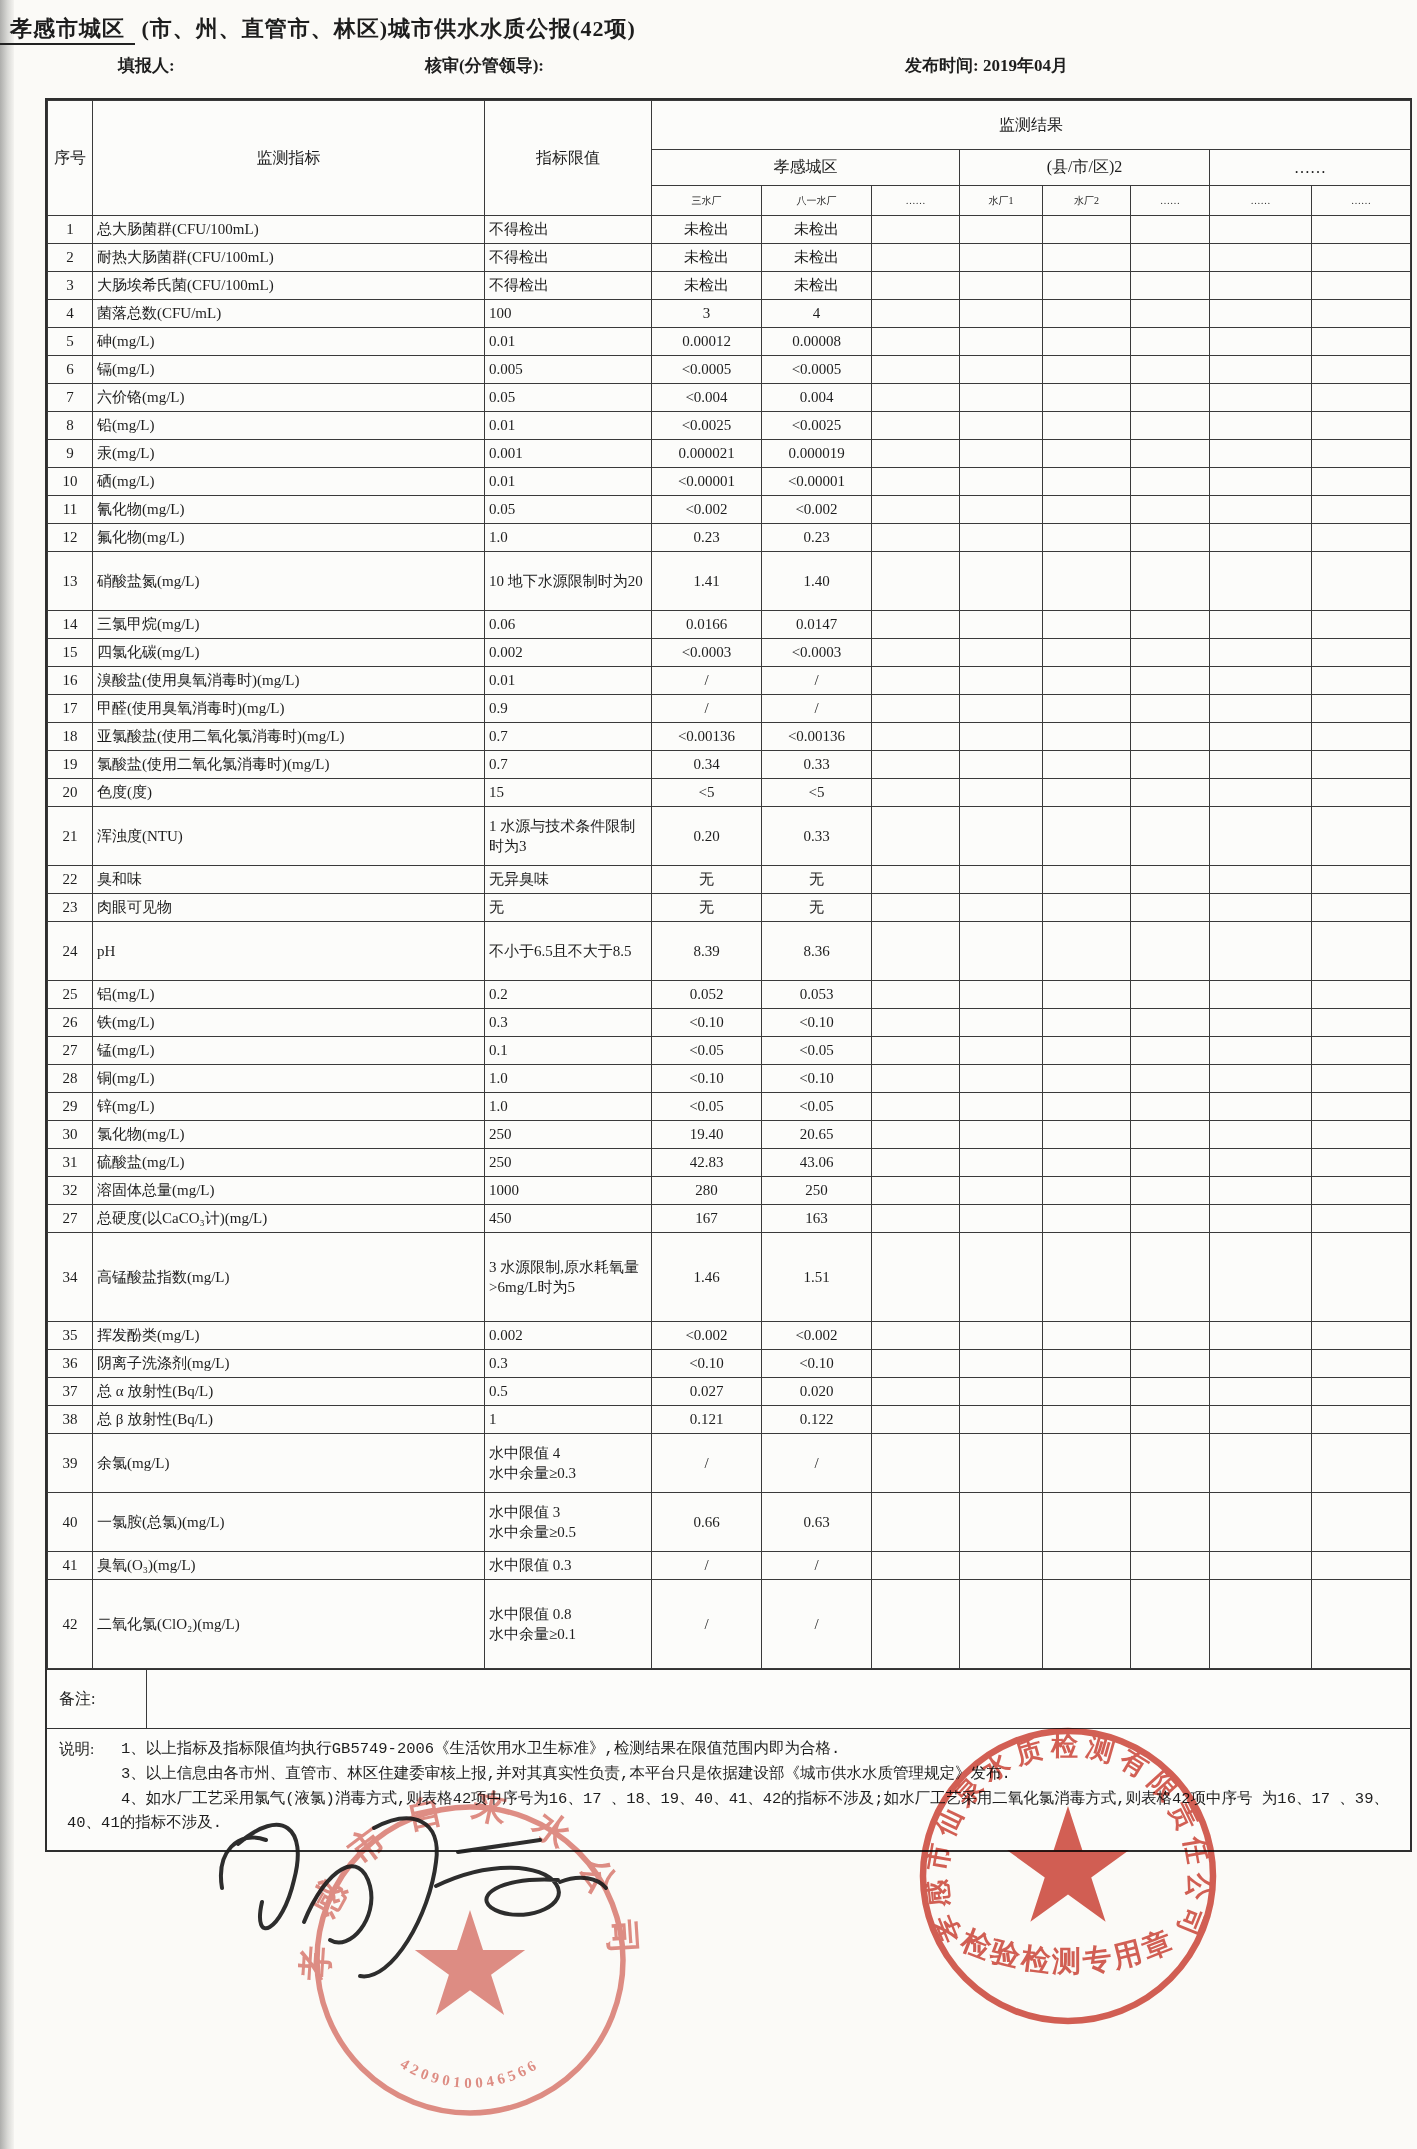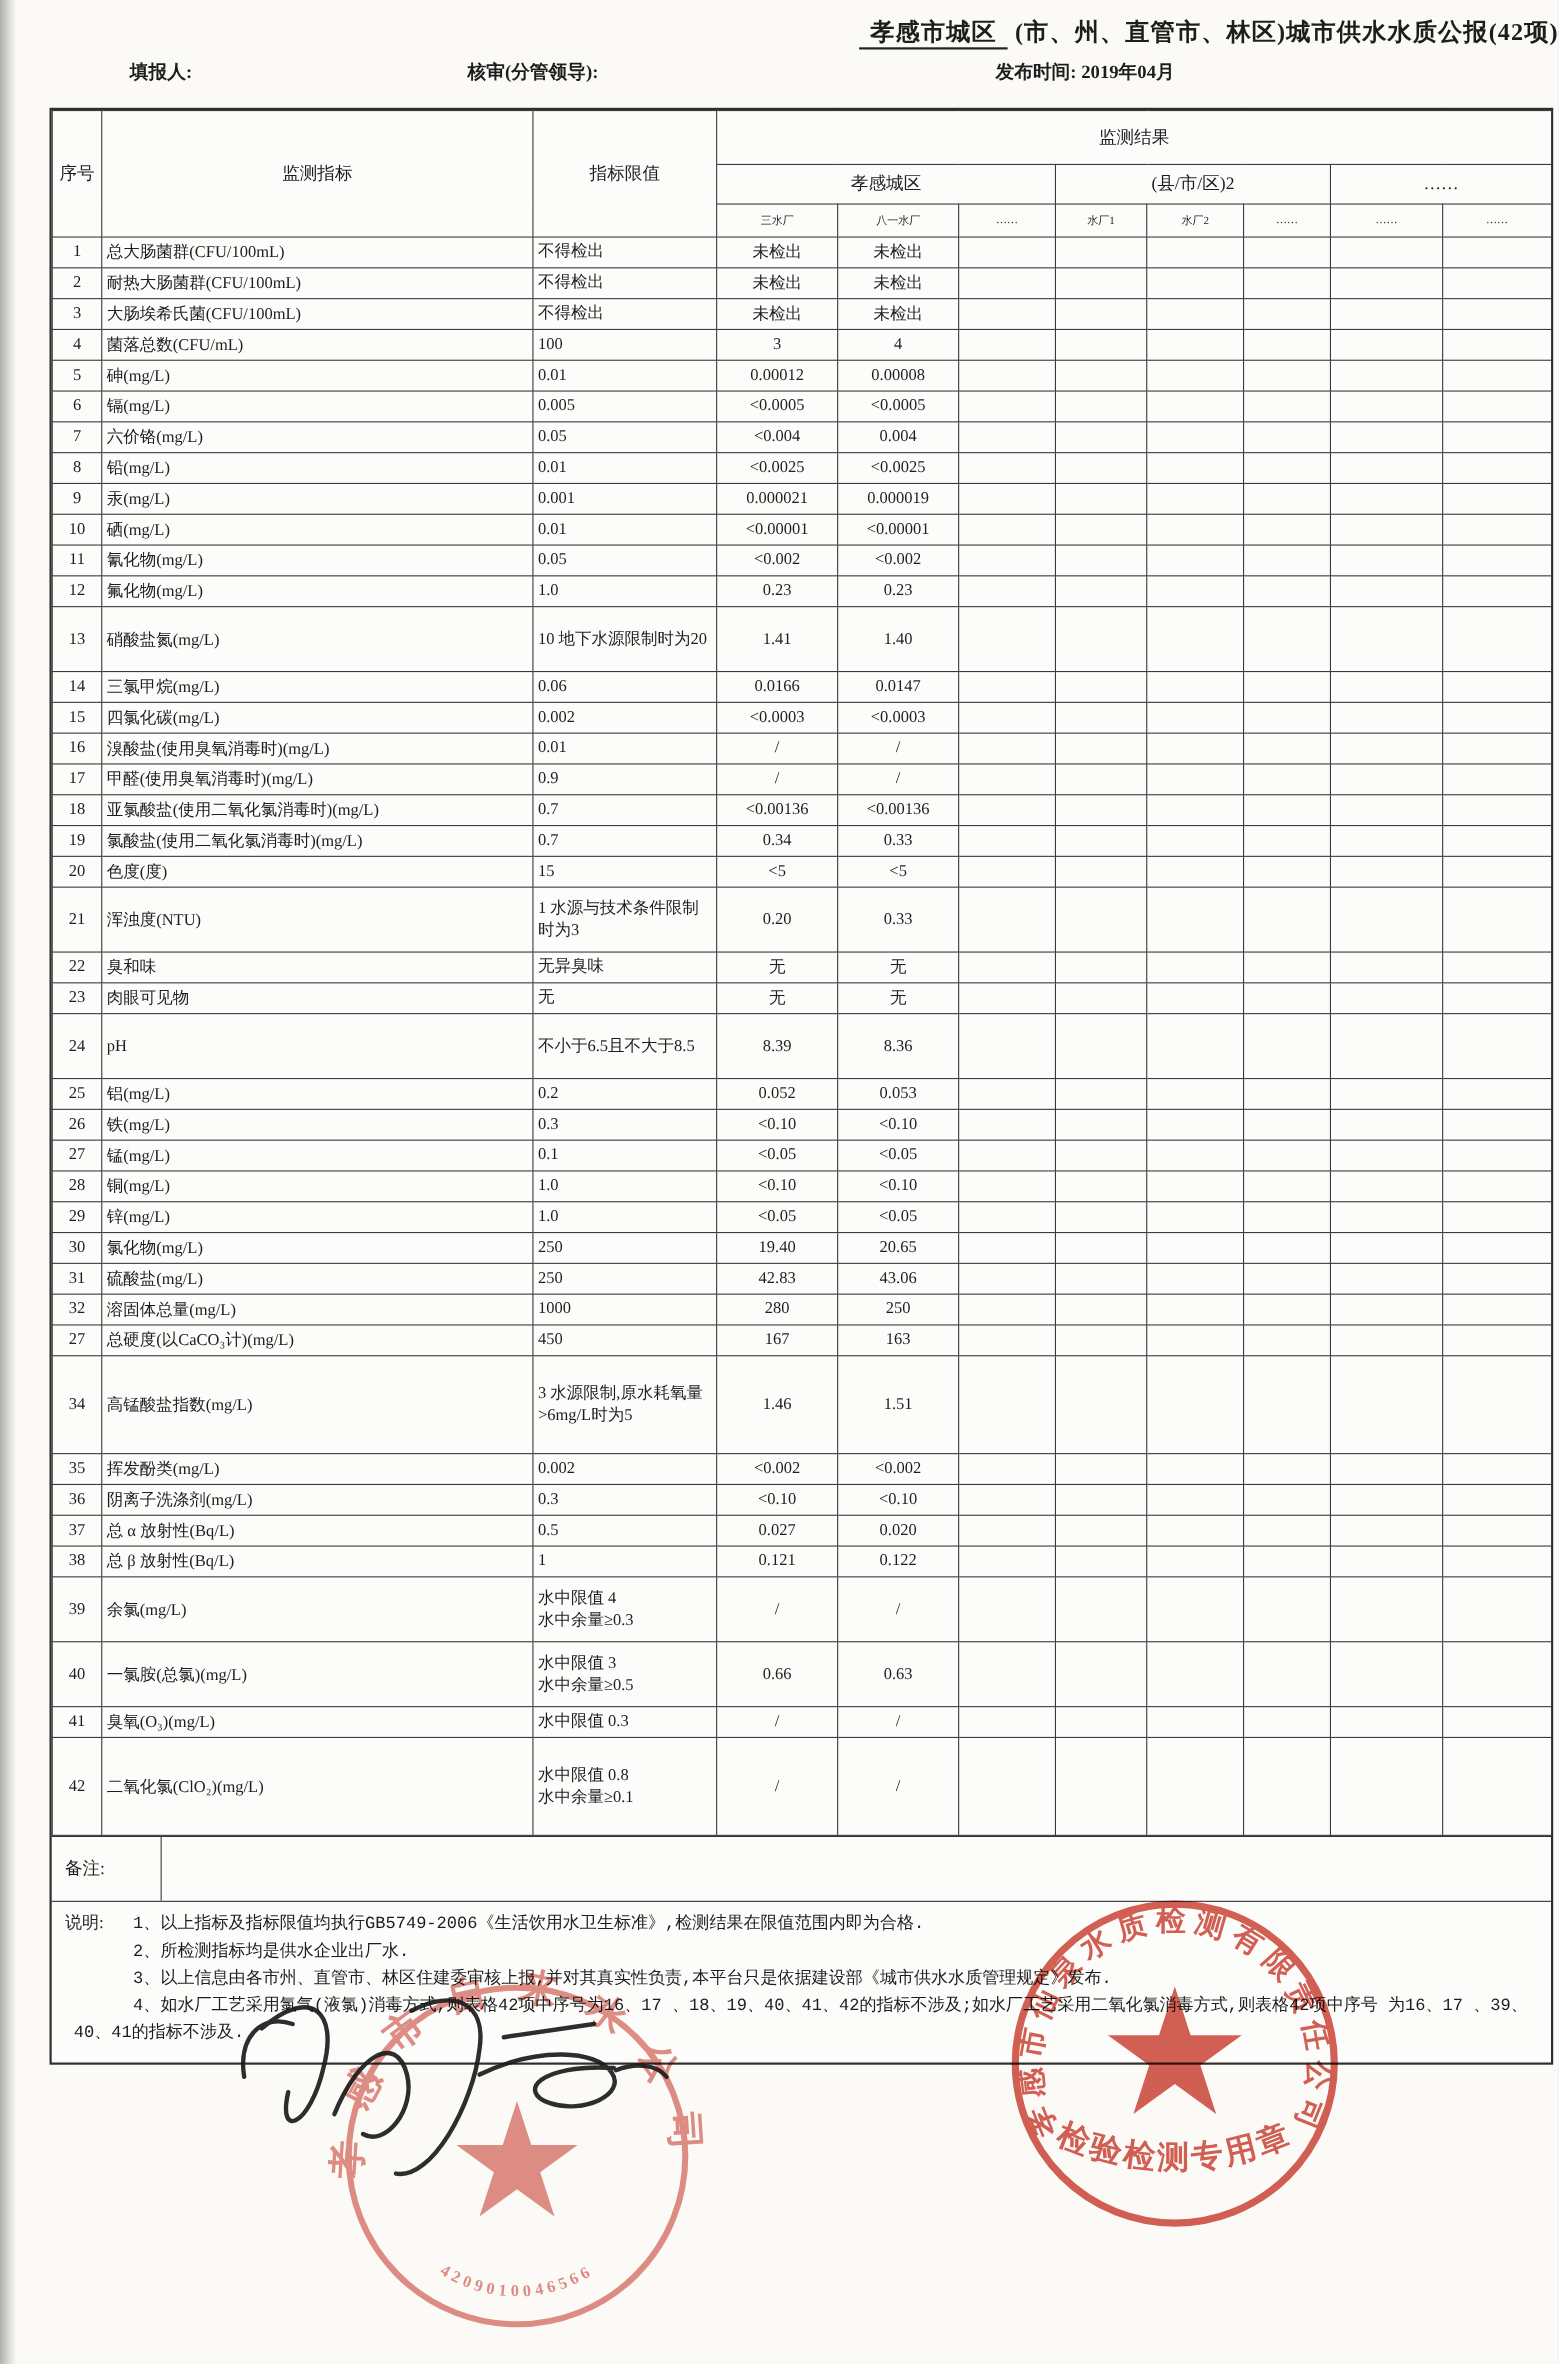--- a/index.html
+++ b/index.html
@@ -11,21 +11,21 @@
     color:#1d1d1d;
     overflow:hidden;
   }
   .scan-edge{
     position:absolute;left:0;top:0;bottom:0;width:14px;
     background:linear-gradient(90deg,#aeaeac 0%,#d9d9d6 55%,#f4f3f0 100%);
   }
   
   .title-line{
     position:absolute;left:0;top:14px;width:100%;
-    text-align:right;font-size:22px;font-weight:bold;letter-spacing:1px;
+    text-align:left;font-size:22px;font-weight:bold;letter-spacing:1px;
   }
   .title-region{border-bottom:2.5px solid #222;padding:0 10px 2px 10px;}
   
   .meta-line{position:absolute;top:54px;left:0;width:100%;height:26px;font-size:17px;font-weight:600;}
   .meta-filler{position:absolute;left:118px;}
   .meta-reviewer{position:absolute;left:425px;}
   .meta-publish{position:absolute;left:905px;}
   
   .frame{
     position:absolute;left:45px;top:98px;width:1363px;
@@ -686,21 +686,20 @@
 
     <div class="remark-row">
       <div class="remark-label">备注:</div>
       <div class="remark-value"></div>
     </div>
 
     <div class="notes-box">
       <span class="notes-label">说明:</span>
       <div class="notes-items" id="notes-items">
           <div class="notes-item">1、以上指标及指标限值均执行GB5749-2006《生活饮用水卫生标准》,检测结果在限值范围内即为合格.</div>
-          <div class="notes-item">2、所检测指标均是供水企业出厂水.</div>
           <div class="notes-item">3、以上信息由各市州、直管市、林区住建委审核上报,并对其真实性负责,本平台只是依据建设部《城市供水水质管理规定》发布.</div>
           <div class="notes-item hang-out">4、如水厂工艺采用氯气(液氯)消毒方式,则表格42项中序号为16、17 、18、19、40、41、42的指标不涉及;如水厂工艺采用二氧化氯消毒方式,则表格42项中序号 为16、17 、39、40、41的指标不涉及.</div>
         </div>
     </div>
   </div>
 
   <svg class="stamp stamp-left" width="344" height="344" viewBox="0 0 344 344">
     <circle cx="172" cy="172" r="153" fill="none" stroke="#cf4a3d" stroke-width="5.5"></circle>
     <path id="seal-l-top" d="M 43,232 A 142,142 0 1 1 301,232" fill="none"></path>
     <text font-size="35" fill="#cf4a3d" letter-spacing="26" text-anchor="middle">

